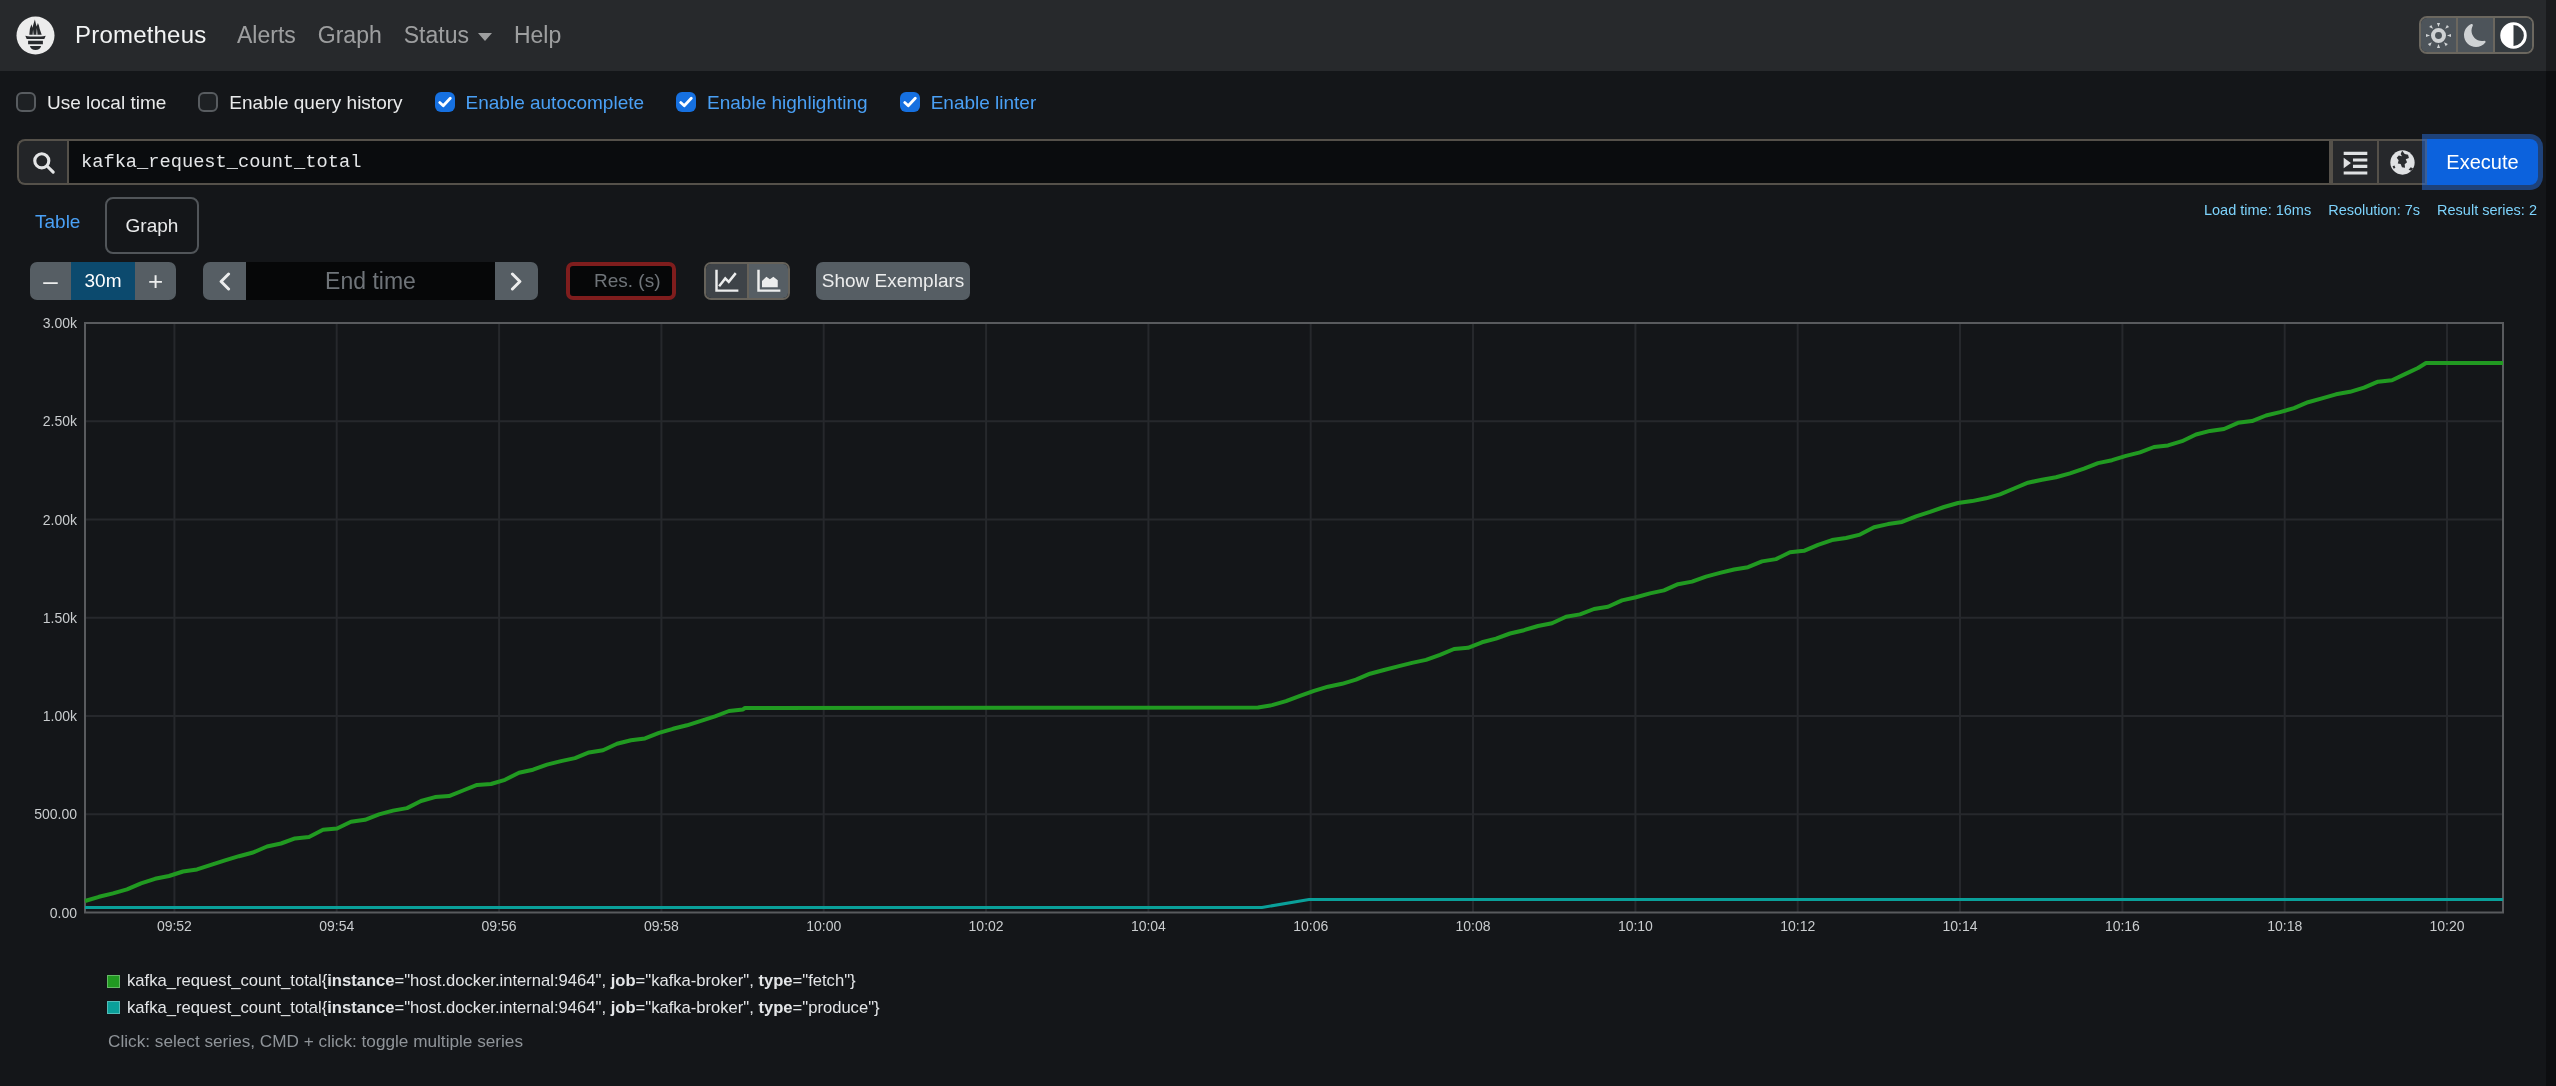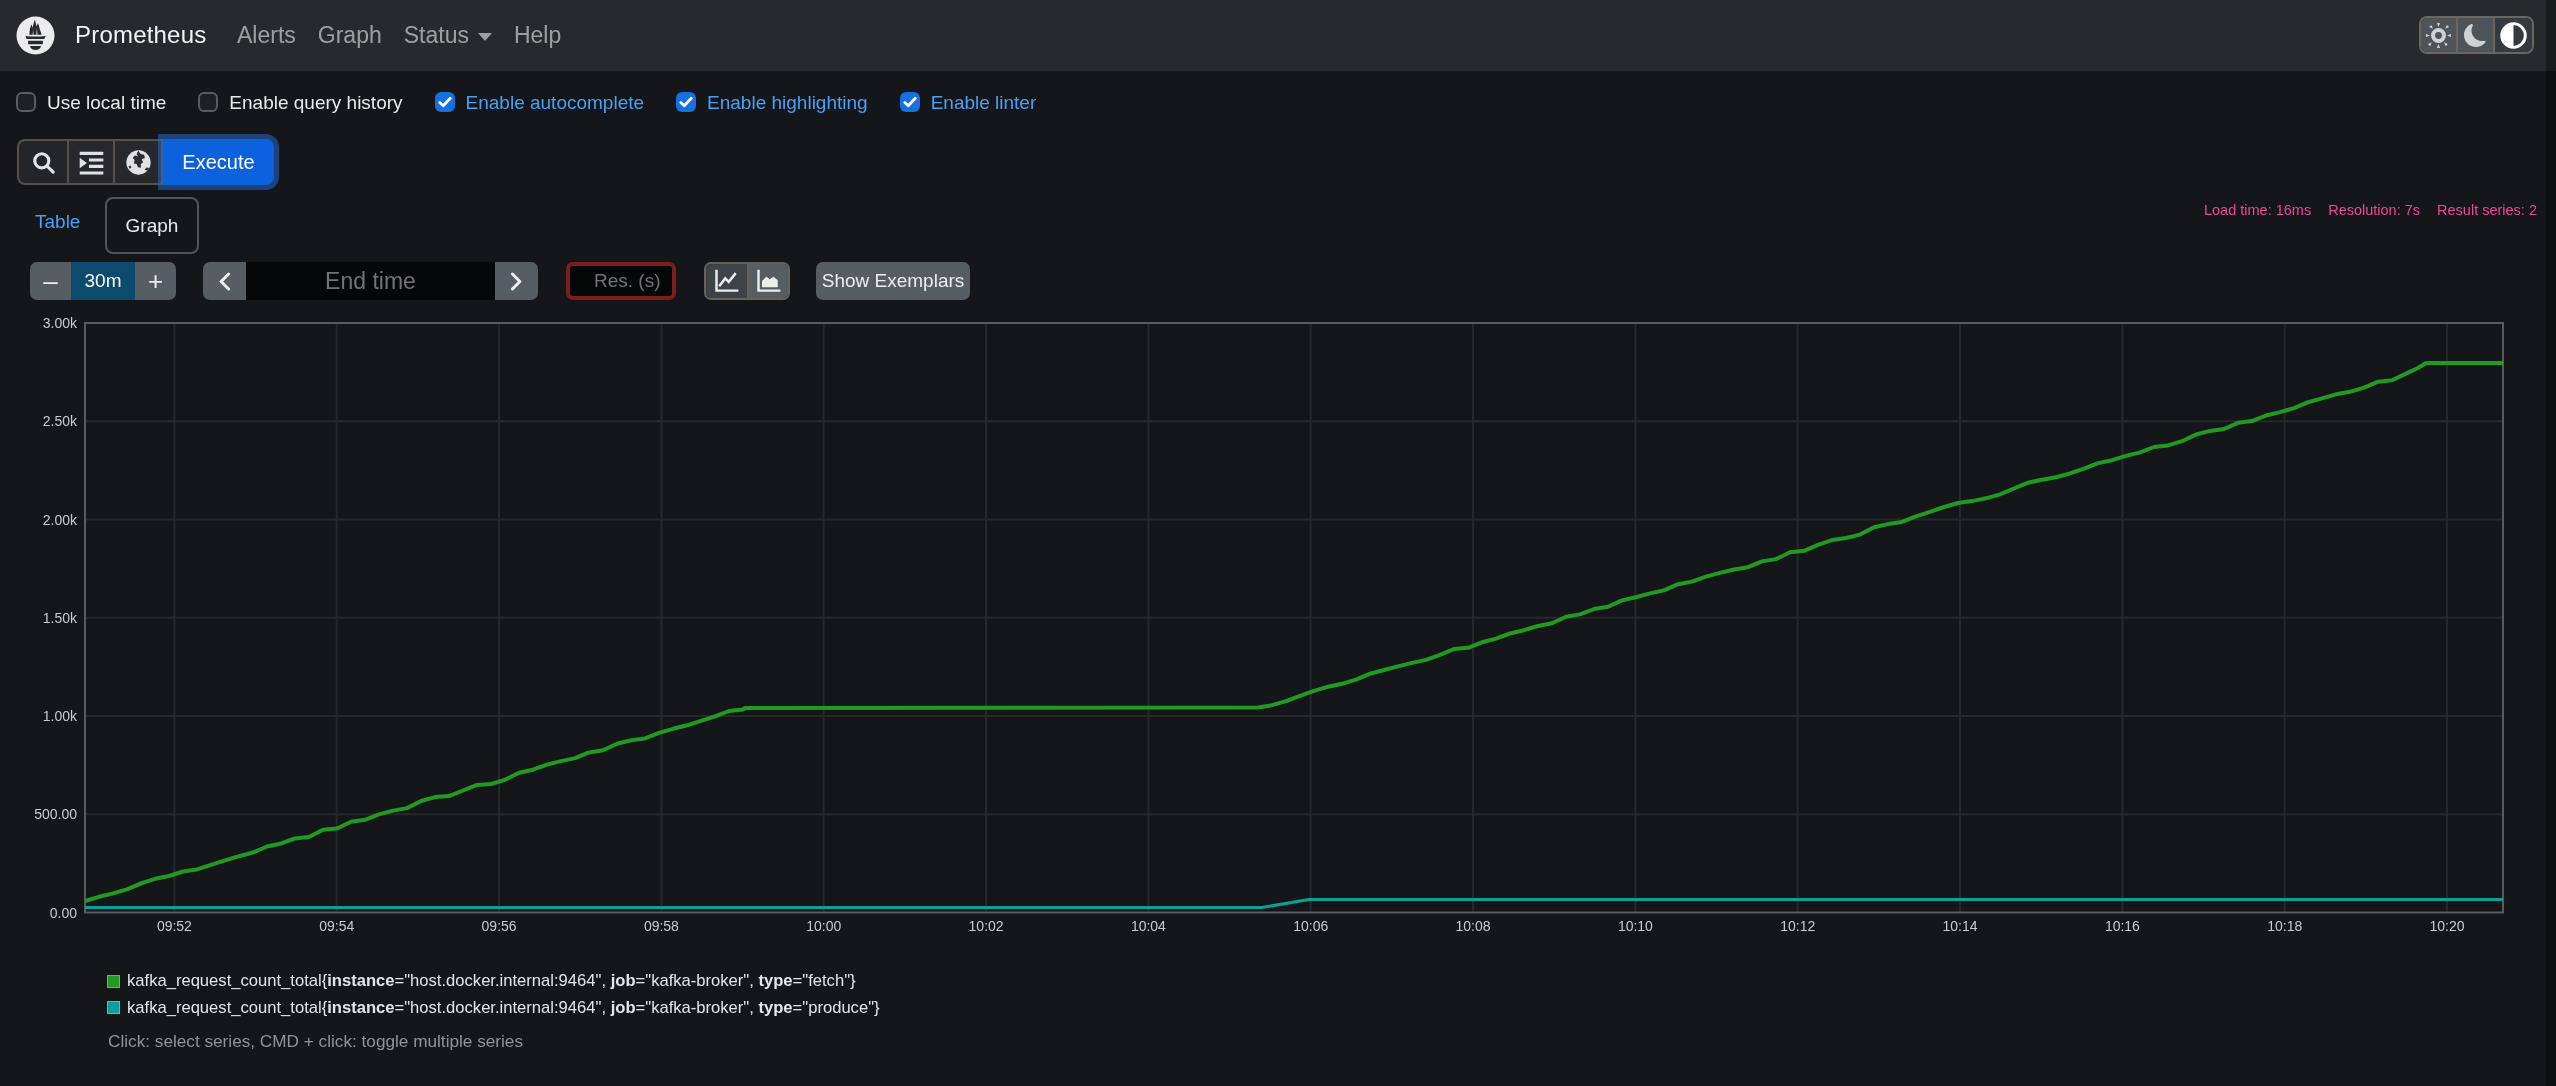--- a/index.html
+++ b/index.html
@@ -30,21 +30,21 @@
   .querybar { position:absolute; left:17px; top:139px; width:2521px; height:46px; display:flex; }
   .q-search { width:50px; height:100%; background:#232528; border:2px solid #55514a; border-right:none; border-radius:8px 0 0 8px; display:flex; align-items:center; justify-content:center; }
   .q-input { flex:1; height:100%; background:#0a0c0e; border:2px solid #55514a; display:flex; align-items:center; font-family:"Liberation Mono",monospace; font-size:18.7px; color:#e4e6e8; padding-left:12px; }
   .q-btn { width:48px; height:100%; background:#26282b; border:2px solid #55514a; border-left:none; display:flex; align-items:center; justify-content:center; }
   .q-btn.b1 { border-left:2px solid #55514a; }
   .execute { width:111px; height:100%; background:#0c62dd; border-radius:0 8px 8px 0; display:flex; align-items:center; justify-content:center; color:#fff; font-size:20px; box-shadow:0 0 0 5px rgba(40,110,220,.5); }
 
   
   .tabl { position:absolute; left:35px; top:211px; font-size:19px; color:#4aa0f5; }
   .tabg { position:absolute; left:105px; top:197px; width:94px; height:57px; border:2px solid #515559; border-radius:8px; display:flex; align-items:center; justify-content:center; font-size:19px; color:#e9eaeb; }
-  .stats { position:absolute; right:19px; top:202px; font-size:14.5px; color:#ec4899; display:flex; gap:17px; }
+  .stats { position:absolute; right:19px; top:202px; font-size:14.5px; color:#7dd3fc; display:flex; gap:17px; }
 
   
   .ctl { position:absolute; top:262px; height:38px; display:flex; border-radius:7px; overflow:hidden; }
   .btn-sec { background:#565e64; color:#eceded; display:flex; align-items:center; justify-content:center; }
   .c-dur { left:30px; width:146px; }
   .c-dur .minus,.c-dur .plus { width:41px; font-size:26px; }
   .c-dur .val { width:64px; background:#0c4a6e; color:#fff; font-size:19px; display:flex; align-items:center; justify-content:center; }
   .c-end { left:203px; width:335px; }
   .c-end .chev { width:43px; font-size:22px; }
   .c-end .val { flex:1; background:#060708; color:#6f7479; font-size:23px; display:flex; align-items:center; justify-content:center; }
@@ -139,20 +139,21 @@
     </div>
 </div>
 
 <div class="querybar">
   <div class="q-search">
     <svg width="25" height="25" viewBox="0 0 16 16" fill="none" stroke="#e3e4e5" stroke-width="2">
         <circle cx="6.9" cy="6.9" r="4.5"></circle>
         <path d="M10.4 10.4 L14.2 14.2" stroke-linecap="round"></path>
       </svg>
   </div>
+  <div class="q-input">kafka_request_count_total</div>
   <div class="q-btn b1">
     <svg width="27" height="27" viewBox="0 0 16 16" fill="#dfe1e3">
         <path d="M1 1.7h14v1.8H1zM6.5 5.6H15v1.8H6.5zM6.5 9.4H15v1.8H6.5zM1 13.3h14v1.8H1zM1 5.2l4.3 3.1L1 11.4z"></path>
       </svg>
   </div>
   <div class="q-btn">
     <svg width="27" height="27" viewBox="0 0 16 16">
         <circle cx="8" cy="8" r="7.2" fill="#dfe1e3"></circle>
         <path d="M7.8 1.1 6.9 2.9l.8 1.4-1.9-.4-1.2 1.3 1.1 1.4-.5 2 1.7.3.8 1.9 1.8.3-.2-2 1.4-1.3-.8-1.7 1.9-.8-.5-1.9-2-.4z" fill="#2a2c2f"></path>
         <path d="M12.9 10.8l-1.3 1.5 1.6.6 1.1-1.4z" fill="#2a2c2f"></path>

